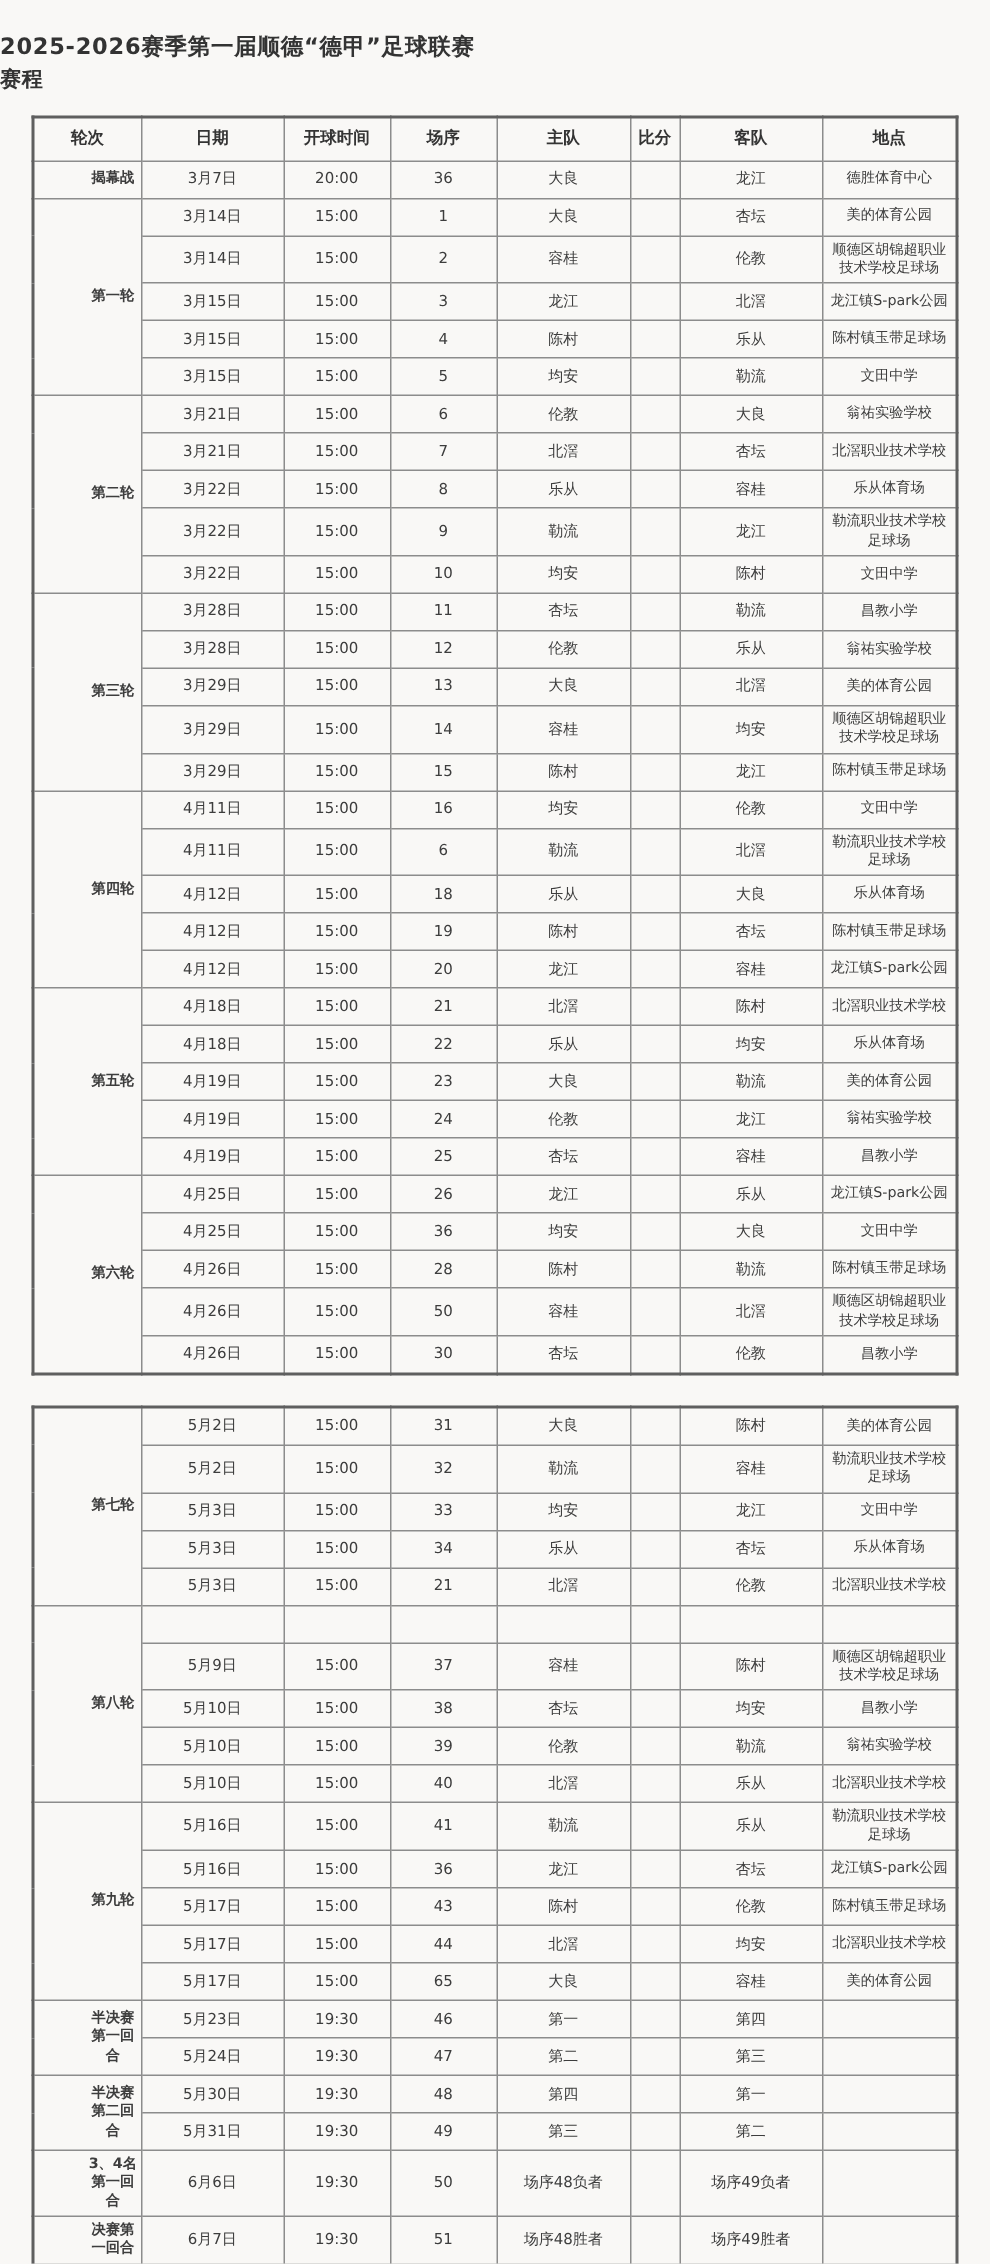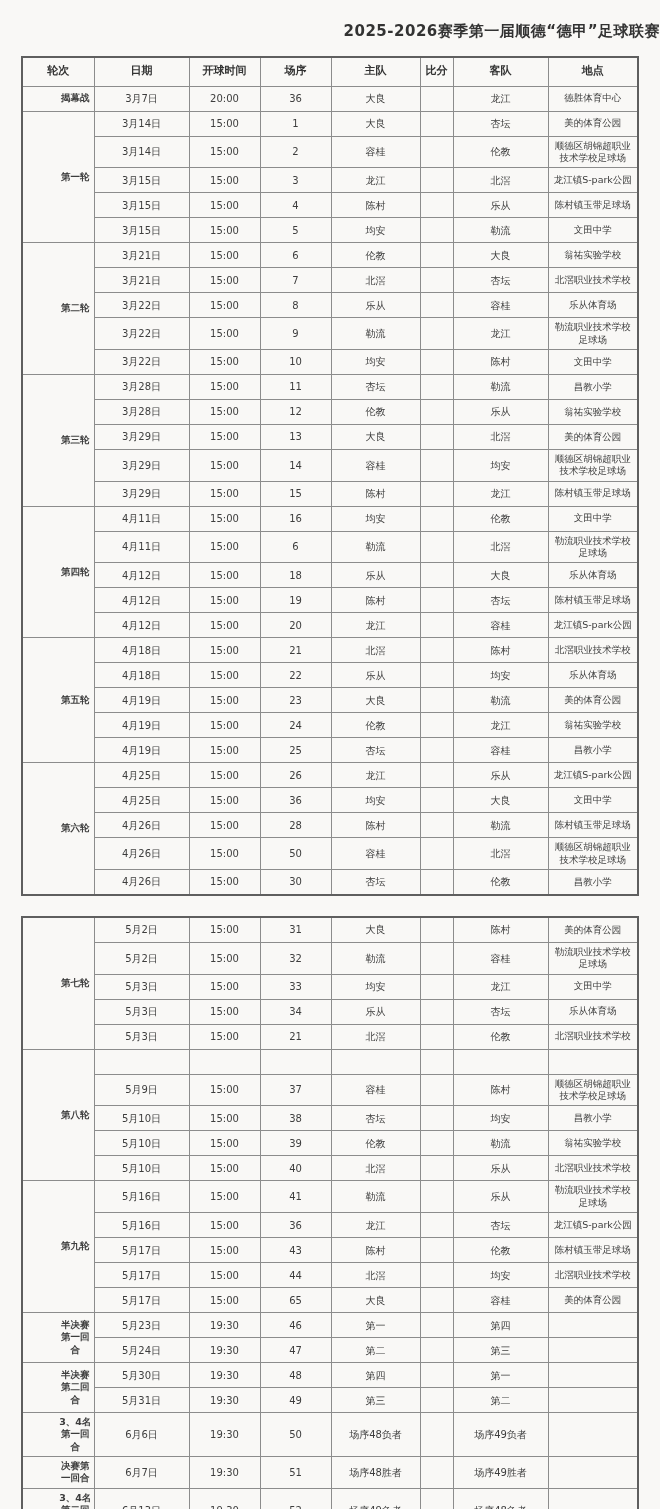--- a/index.html
+++ b/index.html
@@ -2,21 +2,21 @@
 <html><head>
 <meta charset="utf-8">
 <style>
   html,body{margin:0;padding:0;}
   body{
     width:660px;height:1509px;overflow:hidden;
     background:#f9f8f6;color:#3d3d3d;
     font-family:"DejaVu Sans","Liberation Sans",sans-serif;
   }
   .title{
-    text-align:right;padding-top:20px;font-weight:bold;
+    text-align:left;padding-top:20px;font-weight:bold;
     font-size:15px;line-height:1.5;letter-spacing:.5px;color:#333;
   }
   .title .sub{font-size:14px;}
   table{
     border-collapse:collapse;table-layout:fixed;width:616px;
     margin:0 auto;border:2px solid #5f5f5f;
   }
   #schedule-table-1{margin-top:13px;}
   #schedule-table-2{margin-top:20px;}
   th,td{
@@ -26,20 +26,21 @@
   }
   th{font-weight:bold;font-size:11px;height:22px;color:#343434;}
   td.round{font-weight:bold;font-size:9.5px;padding-left:36px;}
   td.venue{font-size:9.5px;}
 </style>
 </head>
 <body>
 
 <div class="title">
   <div>2025-2026赛季第一届顺德“德甲”足球联赛</div>
+  <div class="sub">赛程</div>
 </div>
 
 <table id="schedule-table-1">
   <colgroup>
     <col style="width:72px">
       <col style="width:95px">
       <col style="width:71px">
       <col style="width:71px">
     <col style="width:89px">
       <col style="width:33px">

